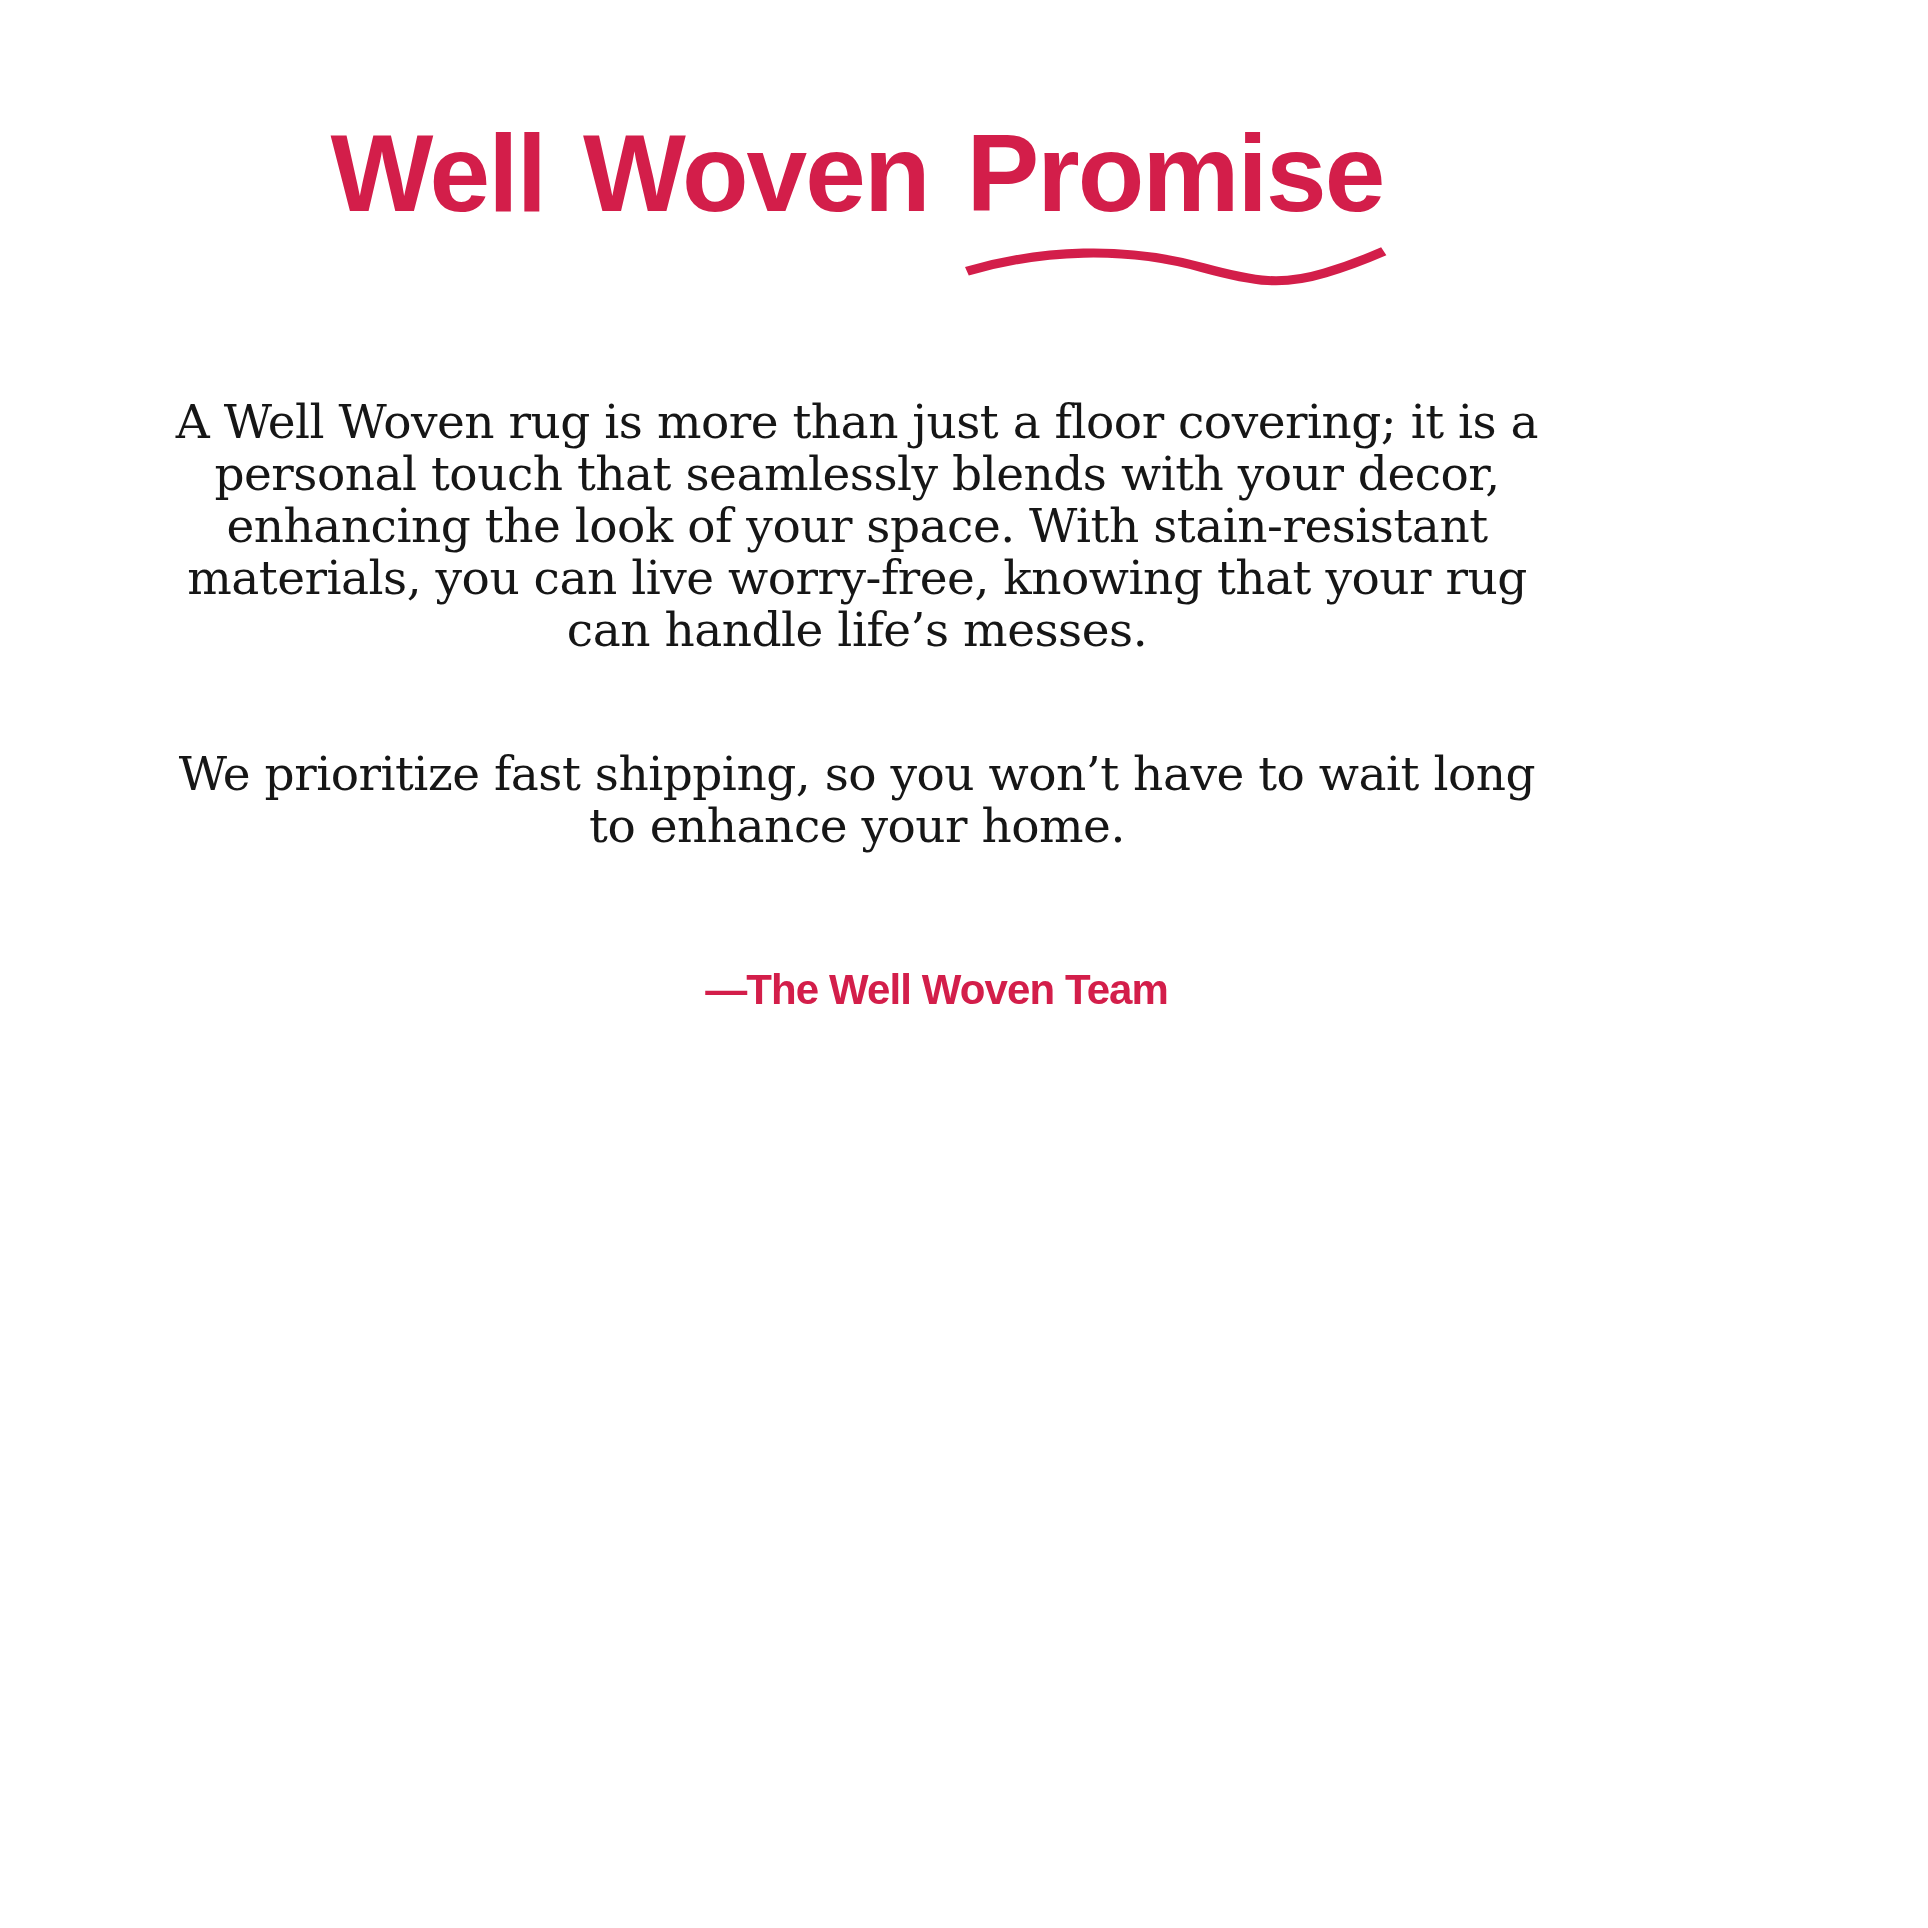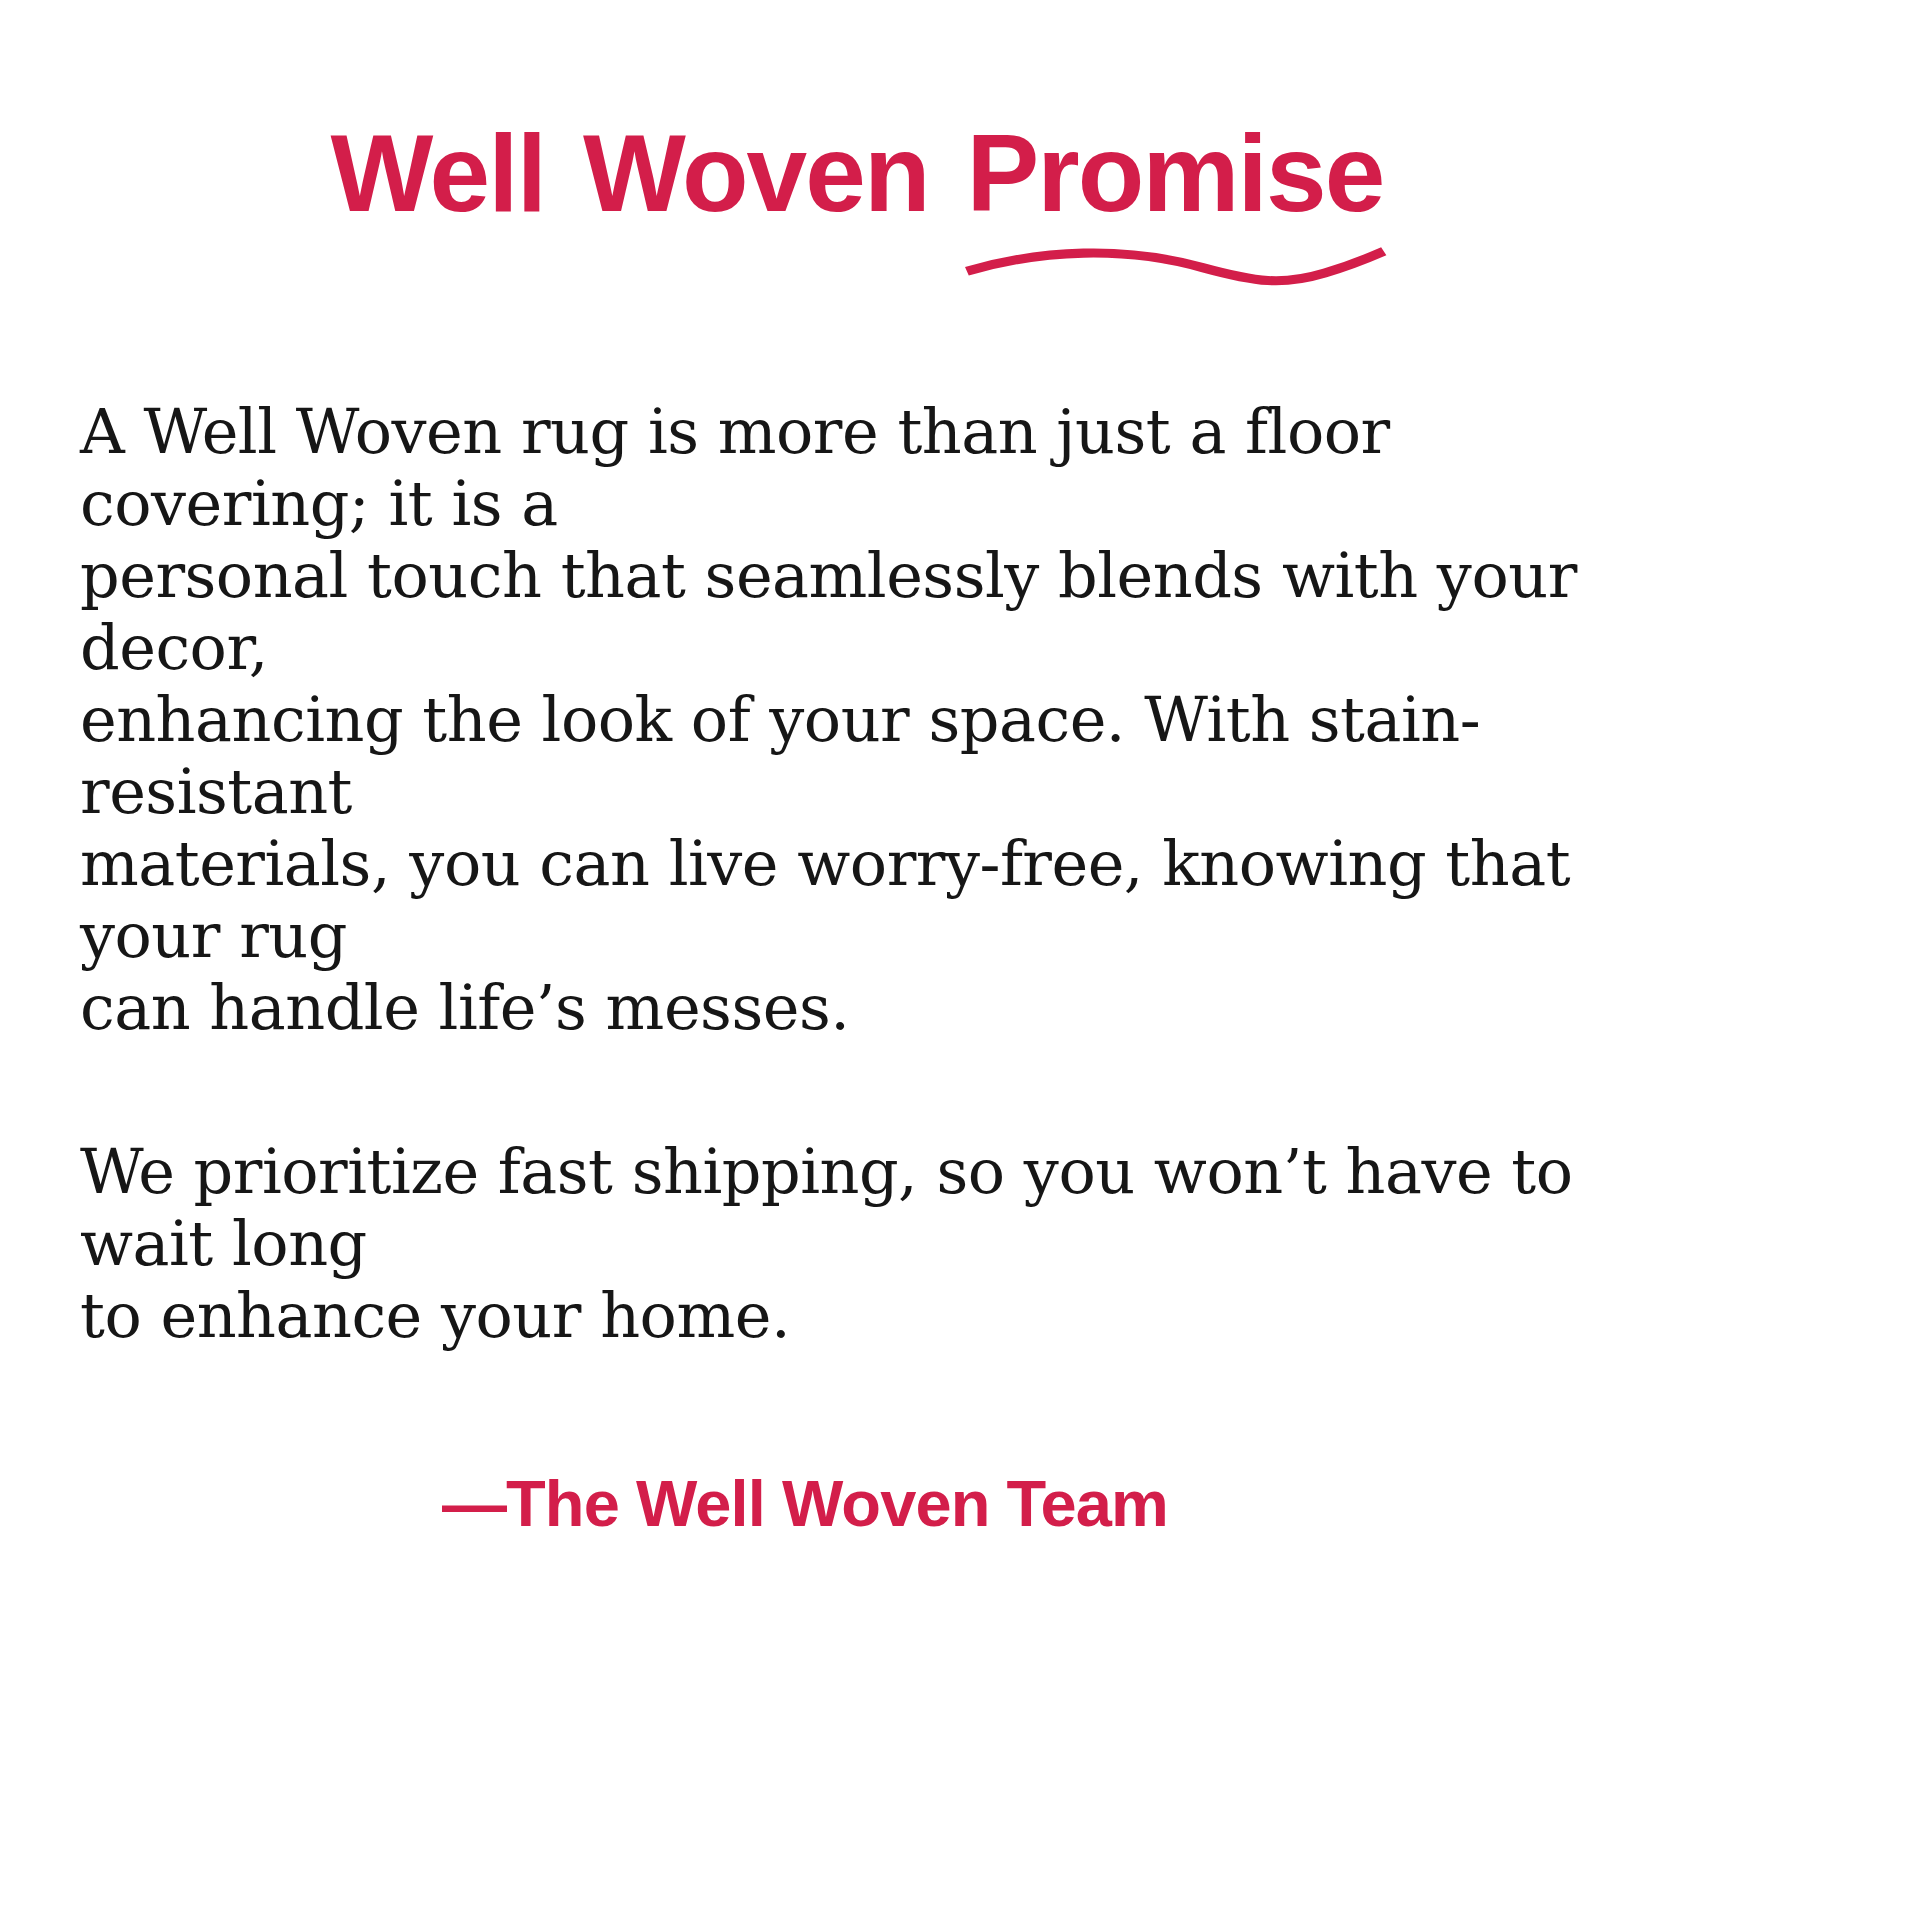--- a/index.html
+++ b/index.html
@@ -40,31 +40,32 @@
     width: 104%;
     height: 58px;
     display: block;
   }
 
   .body-copy {
     margin-top: 160px;
   }
 
   .para {
-    font-size: 62px;
-    line-height: 72px;
+    font-size: 47px;
+    line-height: 52px;
     letter-spacing: -0.5px;
     white-space: pre-line;
     margin: 0 0 92px 0;
+    text-align: center;
   }
 
   .signature {
     font-family: "Liberation Sans", sans-serif;
     font-weight: bold;
-    font-size: 65px;
+    font-size: 42px;
     line-height: 1.2;
     color: #D31E4A;
     text-align: right;
     padding-right: 466px;
     margin-top: 113px;
     letter-spacing: -0.9px;
   }
 </style>
 </head>
 <body>

